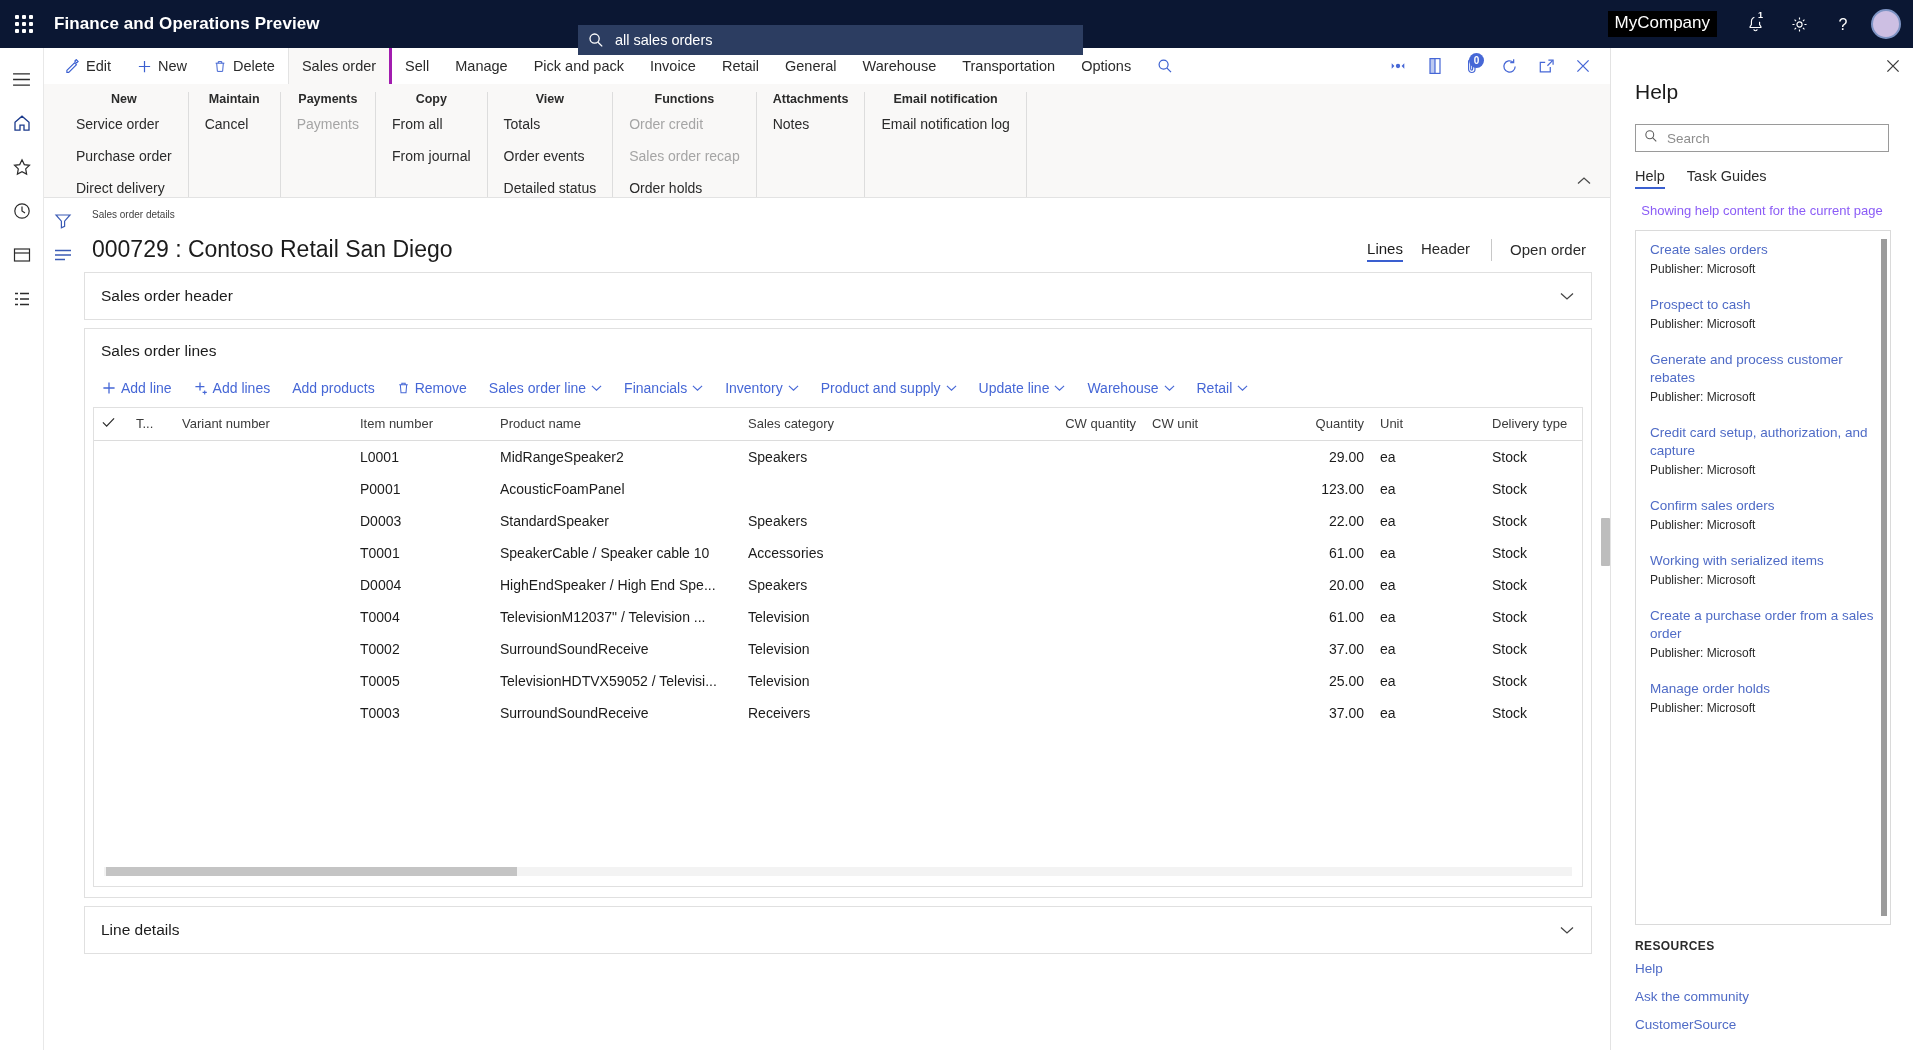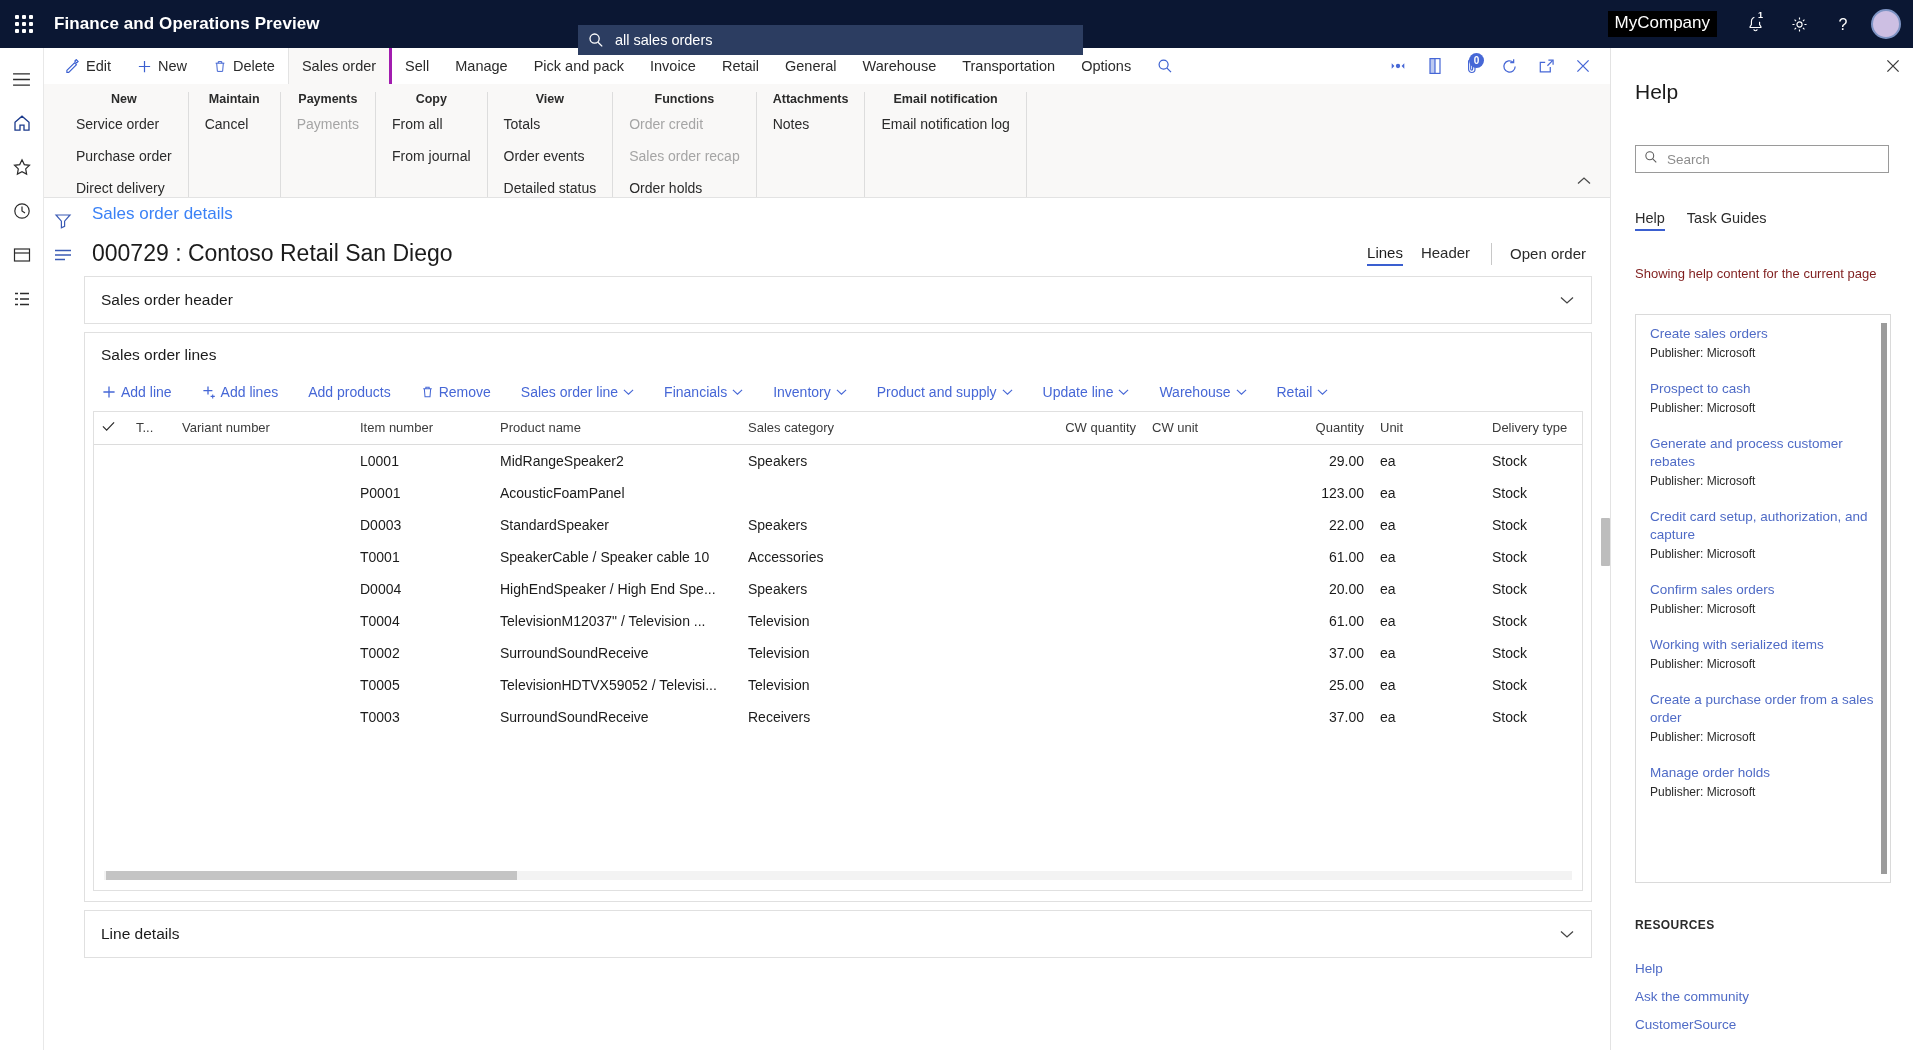--- a/index.html
+++ b/index.html
@@ -167,21 +167,21 @@
   .content-rail {
     width: 38px; min-width: 38px; padding-top: 14px;
     display: flex; flex-direction: column; align-items: center; gap: 18px;
     background: #ffffff;
   }
   .crail-btn { cursor: pointer; color: #3b5bb5; display: flex; }
   .content-scroll { flex: 1; min-width: 0; overflow: hidden; padding: 0 18px 0 2px; }
 
   .page-head { padding: 6px 0 6px 8px; }
   .breadcrumb {
-    font-size: 17px; color: #3b82f6; cursor: pointer;
+    font-size: 10px; color: #404040; cursor: pointer;
     margin-bottom: 12px; display: inline-block;
   }
   .titlerow { display: flex; align-items: flex-end; }
   .page-title { font-size: 23px; color: #1b1b1b; font-weight: normal; line-height: 34px; }
   .title-right { margin-left: auto; display: flex; align-items: center; gap: 0; padding-bottom: 4px; }
   .vtab {
     font-size: 15px; color: #2b2b2b; padding: 3px 9px 5px 9px;
     cursor: pointer; position: relative;
   }
   .vtab.active { color: #1b1b1b; }
@@ -202,21 +202,21 @@
     padding: 0 16px; cursor: pointer;
   }
   .card-head h3 { margin: 0; font-size: 15.5px; font-weight: normal; color: #1b1b1b; }
   .card-chev { margin-left: auto; color: #454545; display: flex; }
 
   .lines-card { border: 1px solid #e0e0e0; background: #ffffff; }
   .lines-head { height: 44px; display: flex; align-items: center; padding: 0 16px; }
   .lines-head h3 { margin: 0; font-size: 15.5px; font-weight: normal; color: #1b1b1b; }
 
   .grid-toolbar {
-    display: flex; align-items: center; gap: 12px;
+    display: flex; align-items: center; gap: 4px;
     padding: 2px 8px 6px 8px; flex-wrap: nowrap;
   }
   .tbtn {
     display: flex; align-items: center; gap: 5px;
     font-size: 14px; color: #4667d6; padding: 5px 9px;
     cursor: pointer; white-space: nowrap;
   }
   .tbtn svg { flex: 0 0 auto; }
 
   .grid-wrap { margin: 0 8px 10px 8px; border: 1px solid #e0e0e0; background: #ffffff; }
@@ -250,21 +250,20 @@
   }
   .grid-spacer { height: 132px; }
 
   
   .helppanel {
     width: 303px; min-width: 303px;
     background: #ffffff;
     border-left: 1px solid #e3e3e3;
     display: flex; flex-direction: column;
     position: relative;
-    gap: 21px;
   }
   .help-close {
     position: absolute; top: 10px; right: 12px;
     cursor: pointer; color: #3b3b3b;
   }
   .help-title { font-size: 21px; color: #1b1b1b; padding: 32px 0 0 24px; }
   .help-search {
     margin: 20px 24px 0 24px; height: 28px;
     border: 1px solid #9a9a9a; display: flex; align-items: center;
     padding: 0 8px; background: #ffffff; cursor: text;
@@ -274,21 +273,21 @@
     font-size: 13.5px; color: #1b1b1b; margin-left: 7px;
     font-family: "Liberation Sans", sans-serif; background: transparent;
   }
   .help-search input::placeholder { color: #8d8d8d; }
   .help-tabs { display: flex; gap: 22px; padding: 16px 0 0 24px; }
   .htab { font-size: 14.5px; color: #2b2b2b; cursor: pointer; padding-bottom: 5px; position: relative; }
   .htab.active::after {
     content: ""; position: absolute; left: 0; right: 0; bottom: 0;
     height: 2px; background: #3a5fd0;
   }
-  .help-note { font-size: 13px; color: #7f1d1d; padding: 14px 24px 0 24px; }
+  .help-note { font-size: 13px; color: #8b5cf6; padding: 14px 24px 0 24px; text-align: center; }
   .help-list-box {
     margin: 12px 22px 0 24px; border: 1px solid #dadada;
     flex: 1; min-height: 0; overflow: hidden; position: relative;
     background: #ffffff; padding: 10px 14px 0 14px;
   }
   .help-item { margin-bottom: 20px; }
   .help-item a {
     font-size: 13.5px; color: #4f6bc6; text-decoration: none;
     display: block; line-height: 18px; cursor: pointer;
   }

